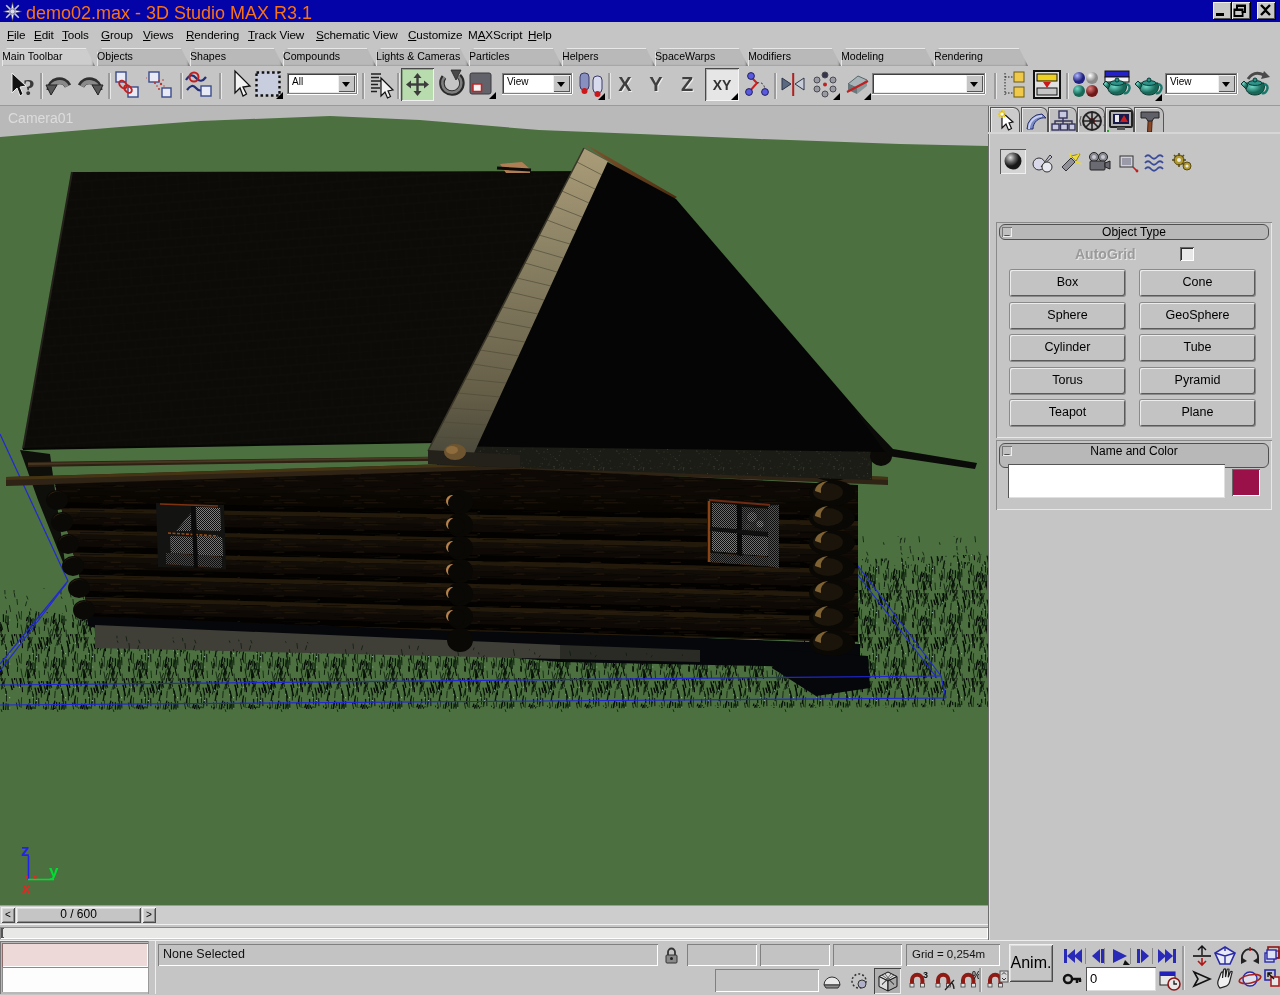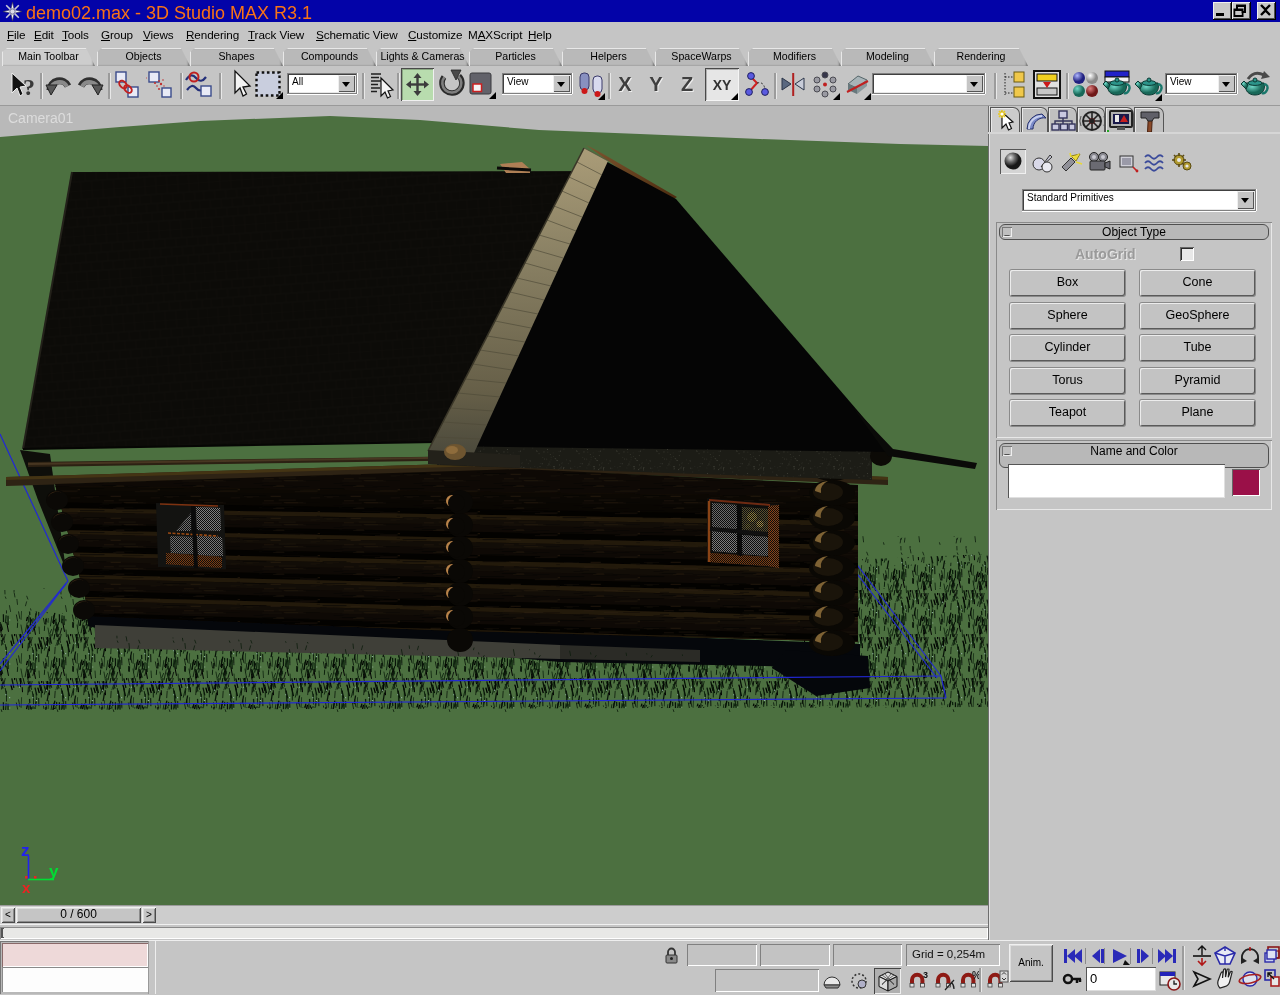--- a/index.html
+++ b/index.html
@@ -8,21 +8,21 @@
 .abs{position:absolute}
 
 #titlebar{position:absolute;left:0;top:0;width:1280px;height:22px;background:#0303a8;color:#f97316;font-weight:normal;font-size:18px}
 #titletxt{position:absolute;left:26px;top:3px;letter-spacing:0px}
 .winbtn{position:absolute;top:2px;width:19px;height:18px;background:#c8c8c8;box-shadow:inset 1px 1px 0 #efefef, inset -1px -1px 0 #505050;border:1px solid #000;border-width:0 1px 1px 0}
 
 #menubar{position:absolute;left:0;top:22px;width:1280px;height:25px;background:#c5c5c5;font-size:11.7px;color:#000;letter-spacing:-0.1px}
 #menubar span{position:absolute;top:6px}
 
 #tabbar{position:absolute;left:0;top:47px;width:1280px;height:19px;background:#c5c5c5}
-.tab{position:absolute;top:1px;height:18px;font-size:10.6px;text-align:center;color:#000;background:#b9b9b9;line-height:17px;clip-path:polygon(0 100%,0 4px,5px 0,calc(100% - 9px) 0,100% 100%);box-shadow:inset 1px 1px 0 #e8e8e8, inset -2px 0 2px #777}
+.tab{position:absolute;top:1px;height:18px;font-size:10.6px;text-align:left;color:#000;background:#b9b9b9;line-height:17px;clip-path:polygon(0 100%,0 4px,5px 0,calc(100% - 9px) 0,100% 100%);box-shadow:inset 1px 1px 0 #e8e8e8, inset -2px 0 2px #777}
 .tab.sel{background:#cdcdcd;z-index:2}
 
 #toolbar{position:absolute;left:0;top:66px;width:1280px;height:40px;background:#c5c5c5;border-bottom:1px solid #9a9a9a}
 .tsep{position:absolute;top:73px;width:2px;height:26px;background:#9b9b9b;box-shadow:1px 0 0 #e8e8e8}
 .combo{position:absolute;background:#fff;box-shadow:inset 1px 1px 0 #404040, inset -1px -1px 0 #e8e8e8,0 1px 0 #fff,1px 0 0 #fff;border:1px solid #808080;font-size:10px}
 .combo .ctxt{position:absolute;left:4px;top:2px;color:#000}
 .cbtn{position:absolute;right:1px;top:1px;bottom:1px;width:17px;background:#c5c5c5;box-shadow:inset 1px 1px 0 #efefef, inset -1px -1px 0 #555}
 .cbtn:after{content:"";position:absolute;left:4px;top:7px;border:4px solid transparent;border-top:5px solid #000}
 
 #vp{position:absolute;left:0;top:106px;width:988px;height:799px;background:#b9b9b9}
@@ -858,24 +858,20 @@
       <g fill="#b09a30" stroke="#5a4a10">
         <circle cx="9" cy="9" r="5"></circle>
         <circle cx="17" cy="15" r="4"></circle>
       </g>
       <circle cx="9" cy="9" r="2" fill="#e8e8e8"></circle>
       <circle cx="17" cy="15" r="1.6" fill="#e8e8e8"></circle>
       <g stroke="#5a4a10" stroke-width="1.6">
         <path d="M9,2 v3 M9,13 v3 M2,9 h3 M13,9 h3 M4,4 l2,2 M12,12 l2,2 M14,4 l-2,2"></path>
       </g>
     </svg>
-<div class="combo" style="left:1022px;top:189px;width:234px;height:22px">
-      <span class="ctxt">Standard Primitives</span>
-      <span class="cbtn"></span>
-    </div>
 <div class="abs" style="left:996px;top:222px;width:276px;height:216px;box-shadow:inset 1px 1px 0 #8a8a8a, inset -1px -1px 0 #e8e8e8"></div>
 <div class="rollhdr" style="left:999px;top:224px;width:270px;height:16px">Object Type</div>
 <div class="abs" style="left:1002px;top:227px;width:10px;height:10px;background:#c0c0c0;box-shadow:inset 1px 1px 0 #777,inset -1px -1px 0 #eee;font-size:9px;line-height:8px;text-align:center">_</div>
 <div class="abs" style="left:1075px;top:246px;font-size:14px;font-weight:bold;color:#9a9a9a;text-shadow:1px 1px 0 #e8e8e8">AutoGrid</div>
 <div class="abs" style="left:1180px;top:247px;width:14px;height:14px;background:#e8e8e8;box-shadow:inset 1px 1px 0 #666, inset -1px -1px 0 #fff, inset 2px 2px 0 #2a2a2a"></div>
 <div class="mxbtn" style="left:1010px;top:270px;width:115px;height:26px;line-height:25px">Box</div>
 <div class="mxbtn" style="left:1140px;top:270px;width:115px;height:26px;line-height:25px">Cone</div>
 <div class="mxbtn" style="left:1010px;top:302.5px;width:115px;height:26px;line-height:25px">Sphere</div>
 <div class="mxbtn" style="left:1140px;top:302.5px;width:115px;height:26px;line-height:25px">GeoSphere</div>
 <div class="mxbtn" style="left:1010px;top:335.0px;width:115px;height:26px;line-height:25px">Cylinder</div>
@@ -895,20 +891,21 @@
 <div class="abs" style="left:0;top:905px;width:988px;height:20px;background:#cdcdcd;box-shadow:inset 0 1px 0 #9a9a9a, inset 0 -1px 0 #f0f0f0"></div>
 <div class="btn3d" style="left:1px;top:907px;width:14px;height:16px;font-size:10px;text-align:center;line-height:15px">&lt;</div>
 <div class="btn3d" style="left:16px;top:907px;width:125px;height:16px;font-size:12px;text-align:center;line-height:15px">0 / 600</div>
 <div class="btn3d" style="left:142px;top:907px;width:14px;height:16px;font-size:10px;text-align:center;line-height:15px">&gt;</div>
 <div class="abs" style="left:0;top:927px;width:988px;height:12px;background:#e8e8e6;box-shadow:inset 1px 1px 0 #8a8a8a, inset -1px -1px 0 #fff"></div>
 <div class="abs" style="left:1px;top:928px;width:3px;height:10px;border-left:2px solid #555;border-top:1px solid #555;border-bottom:1px solid #555"></div>
 <div class="abs" style="left:0;top:941px;width:153px;height:53px;background:#b8b8b8;box-shadow:inset 1px 1px 0 #777"></div>
 <div class="abs" style="left:2px;top:943px;width:146px;height:24px;background:#eed9d9;box-shadow:inset 1px 1px 0 #8a6a6a, inset -1px -1px 0 #fff"></div>
 <div class="abs" style="left:2px;top:967px;width:146px;height:25px;background:#fdfdfd;box-shadow:inset 1px 1px 0 #8a8a8a, inset -1px -1px 0 #fff"></div>
 <div class="abs" style="left:148px;top:941px;width:8px;height:53px;background:#c5c5c5;box-shadow:inset 1px 0 0 #999,inset -1px 0 0 #eee"></div>
+<div class="sunk2" style="left:158px;top:944px;width:500px;height:22px;font-size:12.5px;color:#111;line-height:21px;padding-left:5px">None Selected</div>
 <svg class="abs" style="left:663px;top:946px" width="18" height="19">
       <rect x="3" y="9" width="11" height="8" rx="1" fill="#8a8a8a" stroke="#333"></rect>
       <path d="M5,9 v-3 a3.5,3.5 0 0 1 7,0 v3" fill="none" stroke="#333" stroke-width="1.8"></path>
       <circle cx="8.5" cy="12.5" r="1.5" fill="#222"></circle>
     </svg>
 <div class="sunk2" style="left:687px;top:944px;width:70px;height:22px"></div>
 <div class="sunk2" style="left:760px;top:944px;width:70px;height:22px"></div>
 <div class="sunk2" style="left:833px;top:944px;width:69px;height:22px"></div>
 <div class="sunk2" style="left:906px;top:944px;width:94px;height:22px;font-size:11.5px;color:#111;line-height:21px;padding-left:6px">Grid = 0,254m</div>
 <div class="sunk2" style="left:715px;top:969px;width:104px;height:23px"></div>
@@ -950,21 +947,21 @@
       <text x="15" y="9" font-size="10" font-weight="bold" fill="#222">%</text>
     </svg>
 <div class="tsep" style="left:979px;top:968px;height:24px"></div>
 <svg class="abs" style="left:984px;top:970px" width="26" height="22">
       <path d="M6,17 v-7 a5.2,5.2 0 0 1 10.4,0 v7" fill="none" stroke="#8e1a14" stroke-width="4"></path>
       <rect x="4" y="13.5" width="4" height="3.5" fill="#e0e0e0" stroke="#444" stroke-width="0.8"></rect>
       <rect x="14.4" y="13.5" width="4" height="3.5" fill="#e0e0e0" stroke="#444" stroke-width="0.8"></rect>
       <rect x="16" y="1" width="8" height="11" fill="#d8d8d8" stroke="#555"></rect>
       <path d="M18,4.5 l2,-2 L22,4.5 M18,8 l2,2 L22,8" fill="none" stroke="#222" stroke-width="0.9"></path>
     </svg>
-<div class="btn3d" style="left:1009px;top:944px;width:44px;height:38px;font-size:10px;text-align:center;line-height:38px">Anim.</div>
+<div class="btn3d" style="left:1009px;top:944px;width:44px;height:38px;font-size:16px;text-align:center;line-height:38px">Anim.</div>
 <svg class="abs" style="left:1062px;top:946px" width="22" height="20">
       <g fill="#2a2ab8">
         <rect x="2" y="3" width="3" height="14"></rect>
         <polygon points="13,3 13,17 5,10"></polygon>
         <polygon points="20,3 20,17 12,10"></polygon>
       </g>
     </svg>
 <svg class="abs" style="left:1088px;top:946px" width="18" height="20">
       <g fill="#2a2ab8">
         <polygon points="12,3 12,17 4,10"></polygon>

